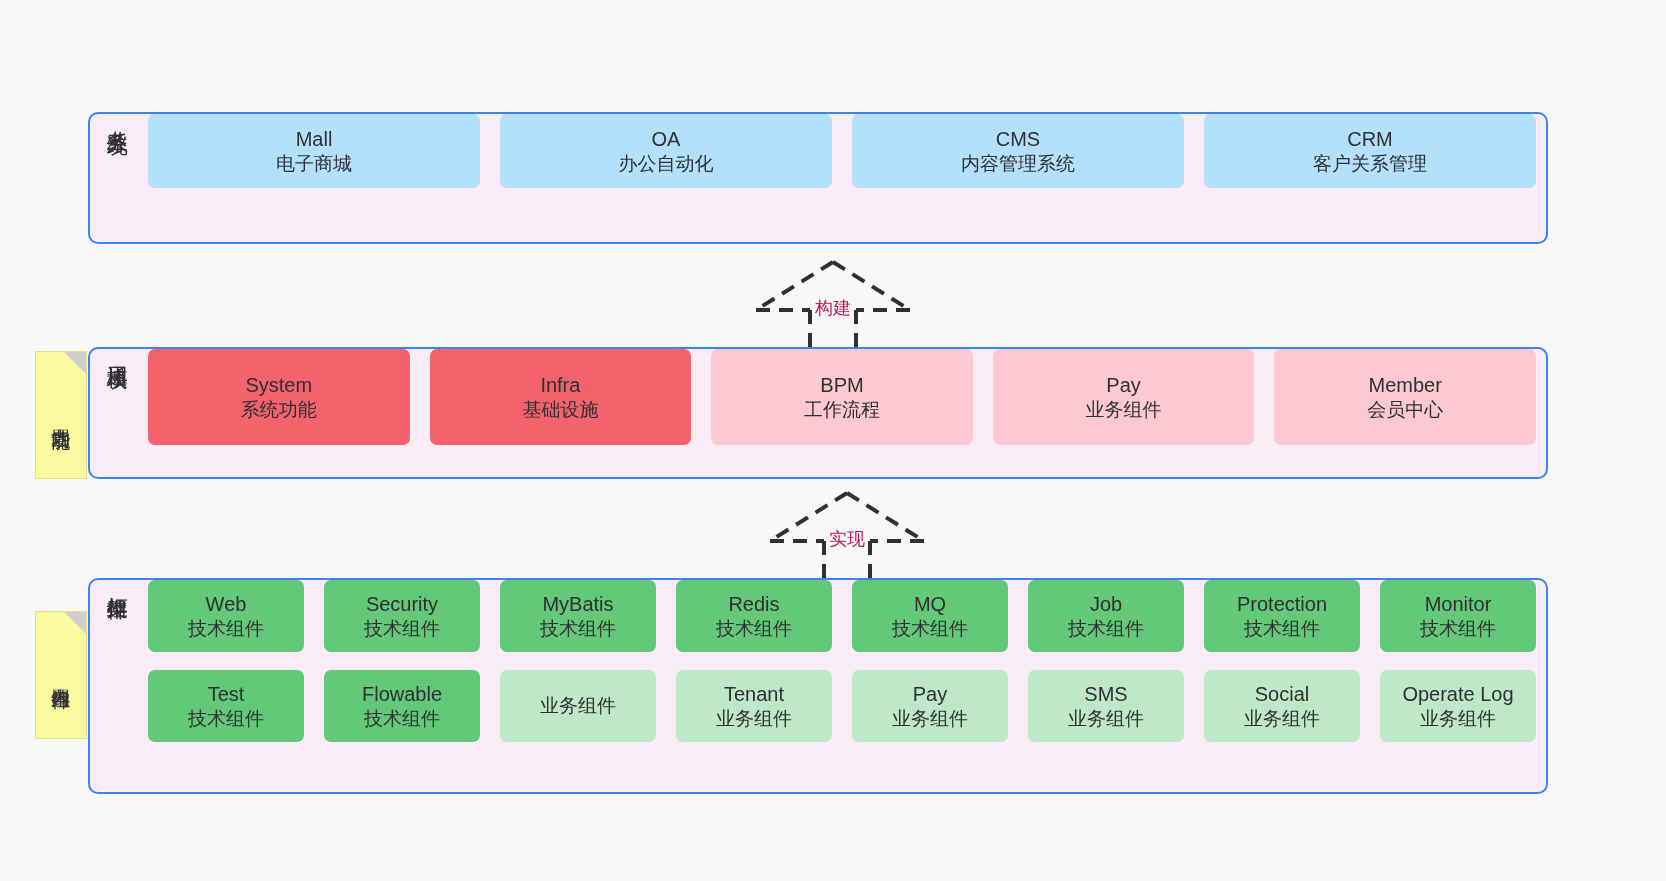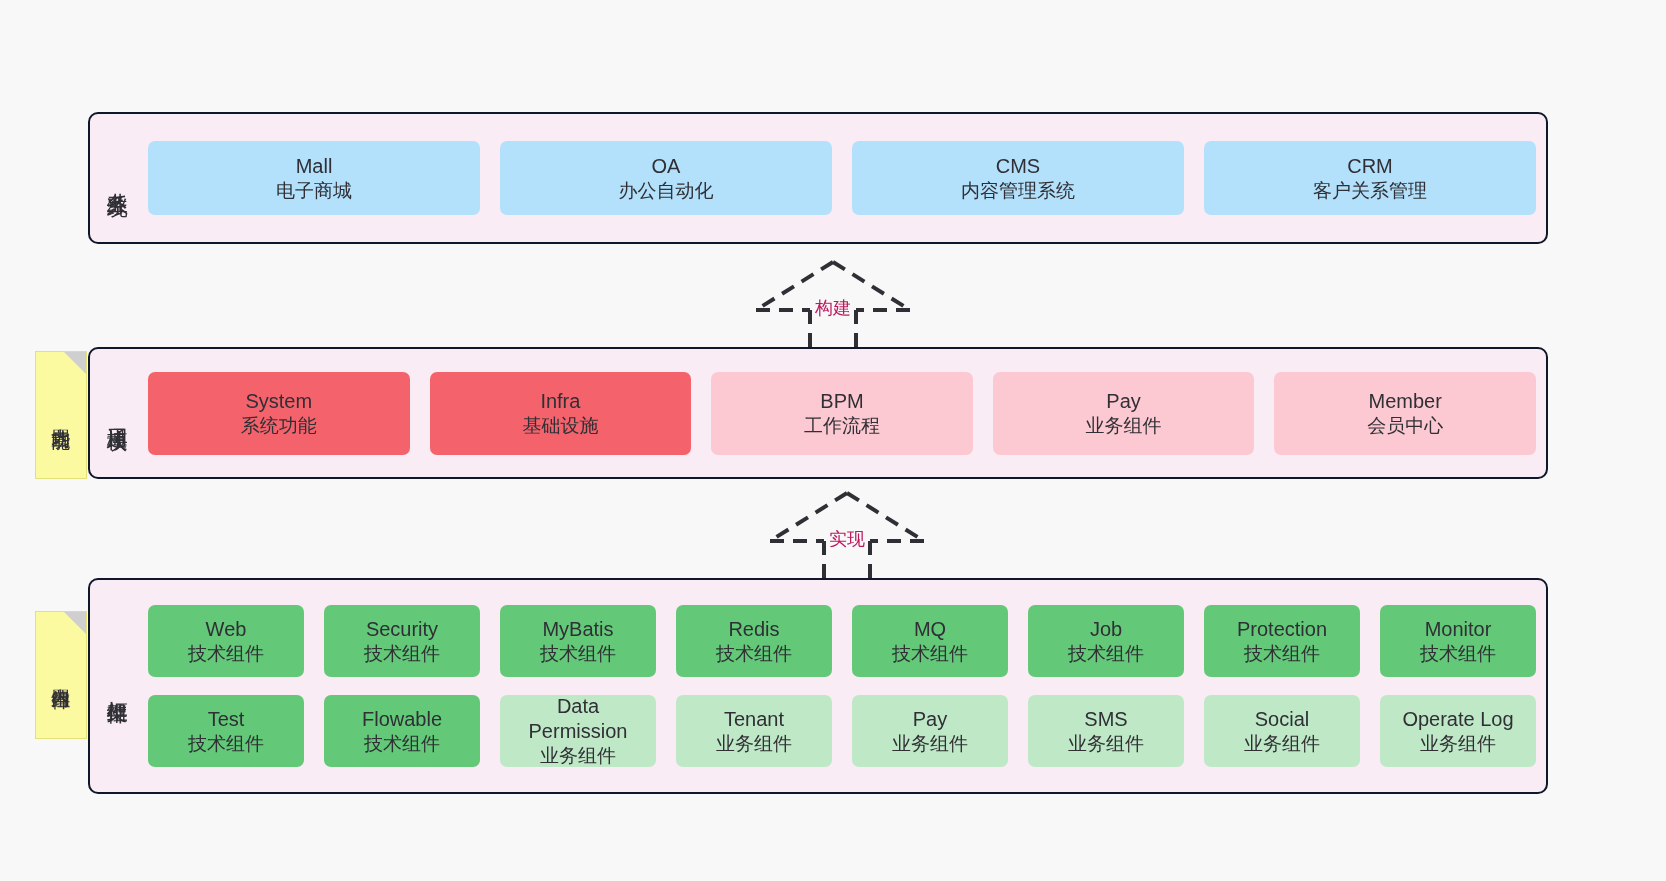--- a/index.html
+++ b/index.html
@@ -14,24 +14,24 @@
     height: 881px;
     background: #f8f8f8;
     overflow: hidden;
   }
 
   
   .layer {
     position: absolute;
     box-sizing: border-box;
     background: #f9ecf5;
-    border: 2px solid #0f172a;
+    border: 2px solid #3b82f6;
     border-radius: 10px;
     display: flex;
-    align-items: center;
+    align-items: flex-start;
   }
   .layer-title {
     flex: 0 0 auto;
     width: 46px;
     display: flex;
     align-items: center;
     justify-content: center;
     font-size: 21px;
     line-height: 1.08;
     color: #2f2f35;
@@ -79,21 +79,21 @@
   .c-pink        { background: #fcc9d2; }
   .c-green       { background: #63c978; }
   .c-lightgreen  { background: #bfe8c7; }
 
   
   #layer-business  { left: 88px;  top: 112px; width: 1460px; height: 132px; }
   #layer-modules   { left: 88px;  top: 347px; width: 1460px; height: 132px; }
   #layer-framework { left: 88px;  top: 578px; width: 1460px; height: 216px; }
 
   #layer-business .cell  { height: 74px; }
-  #layer-modules .cell   { height: 83px; }
+  #layer-modules .cell   { height: 96px; }
   #layer-framework .cell { height: 72px; }
 
   
   .note {
     position: absolute;
     box-sizing: border-box;
     background: #fcfaa0;
     border: 1px solid #e4e07a;
     display: flex;
     align-items: center;
@@ -288,21 +288,20 @@
       <div class="row">
         <div class="cell c-green">
           <div class="l1">Test</div>
           <div class="l2">技术组件</div>
         </div>
         <div class="cell c-green">
           <div class="l1">Flowable</div>
           <div class="l2">技术组件</div>
         </div>
         <div class="cell c-lightgreen">
-          <div class="l1 wrap">Data Permission</div>
           <div class="l2">业务组件</div>
         </div>
         <div class="cell c-lightgreen">
           <div class="l1">Tenant</div>
           <div class="l2">业务组件</div>
         </div>
         <div class="cell c-lightgreen">
           <div class="l1">Pay</div>
           <div class="l2">业务组件</div>
         </div>

